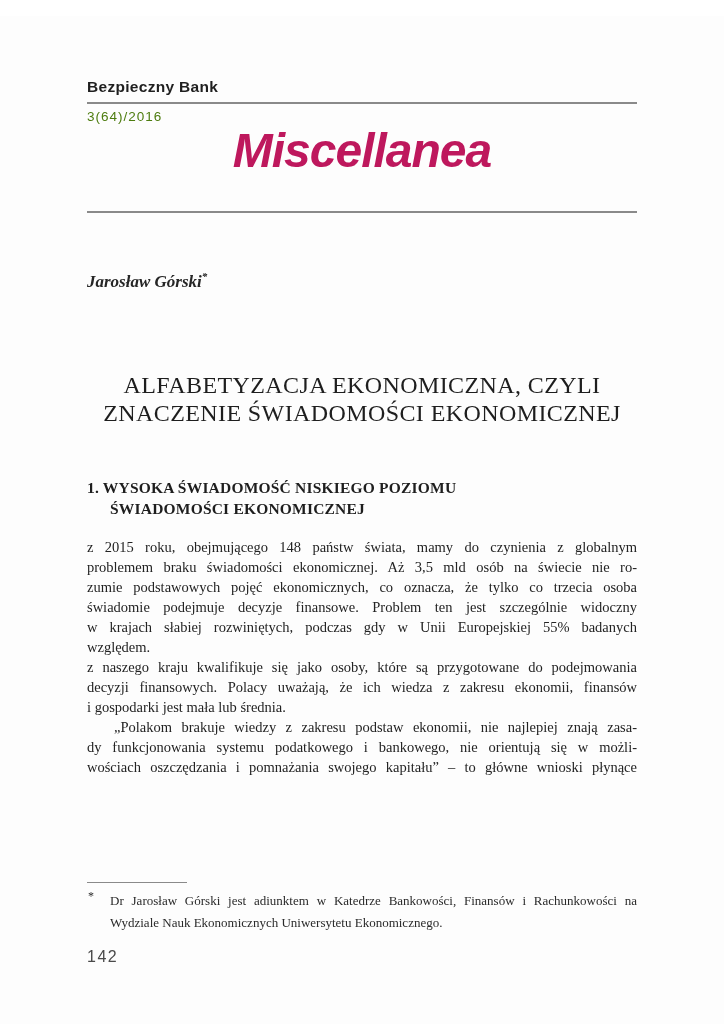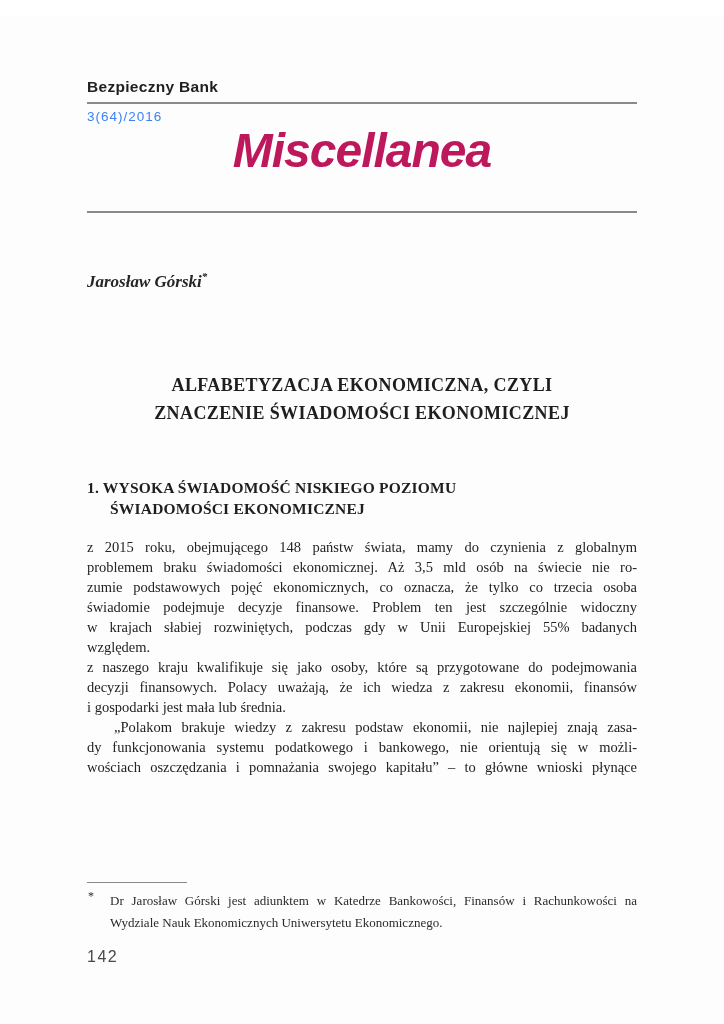--- a/index.html
+++ b/index.html
@@ -22,21 +22,21 @@
     font-weight: bold; font-size: 15.5px; line-height: 22px;
     letter-spacing: .3px; color: #1f1f1f;
   }
   .rule { background: #8a8a8a; height: 1.6px; left: 87px; width: 550px; }
   .rule-top { top: 86px; }
   .rule-mid { top: 195px; }
   .issue {
     top: 91px; left: 87px;
     font-family: "Liberation Sans", sans-serif;
     font-size: 13.5px; line-height: 20px;
-    letter-spacing: 1px; color: #3b82f6;
+    letter-spacing: 1px; color: #4d7c0f;
   }
   .misc-title {
     top: 104px; left: 87px; width: 550px;
     text-align: center;
     font-family: "Liberation Sans", sans-serif;
     font-style: italic; font-weight: bold;
     font-size: 48px; line-height: 62px;
     letter-spacing: -1px; color: #be185d;
   }
 
@@ -46,21 +46,21 @@
     text-align: left;
     font-weight: bold; font-style: italic;
     font-size: 17px; line-height: 22px; color: #262626;
   }
   .author sup { font-size: 11px; line-height: 0; }
 
   
   .title {
     top: 355px; left: 87px; width: 550px;
     margin: 0; text-align: center;
-    font-weight: bold; font-size: 18px; line-height: 28px;
+    font-weight: normal; font-size: 24px; line-height: 28px;
     letter-spacing: .4px; color: #1e1e1e;
   }
   .title .tline { display: block; }
 
   
   .heading {
     top: 461px; left: 87px; width: 550px;
     margin: 0;
     font-weight: bold; font-size: 15.5px; line-height: 21px;
     letter-spacing: .2px; color: #1e1e1e;

